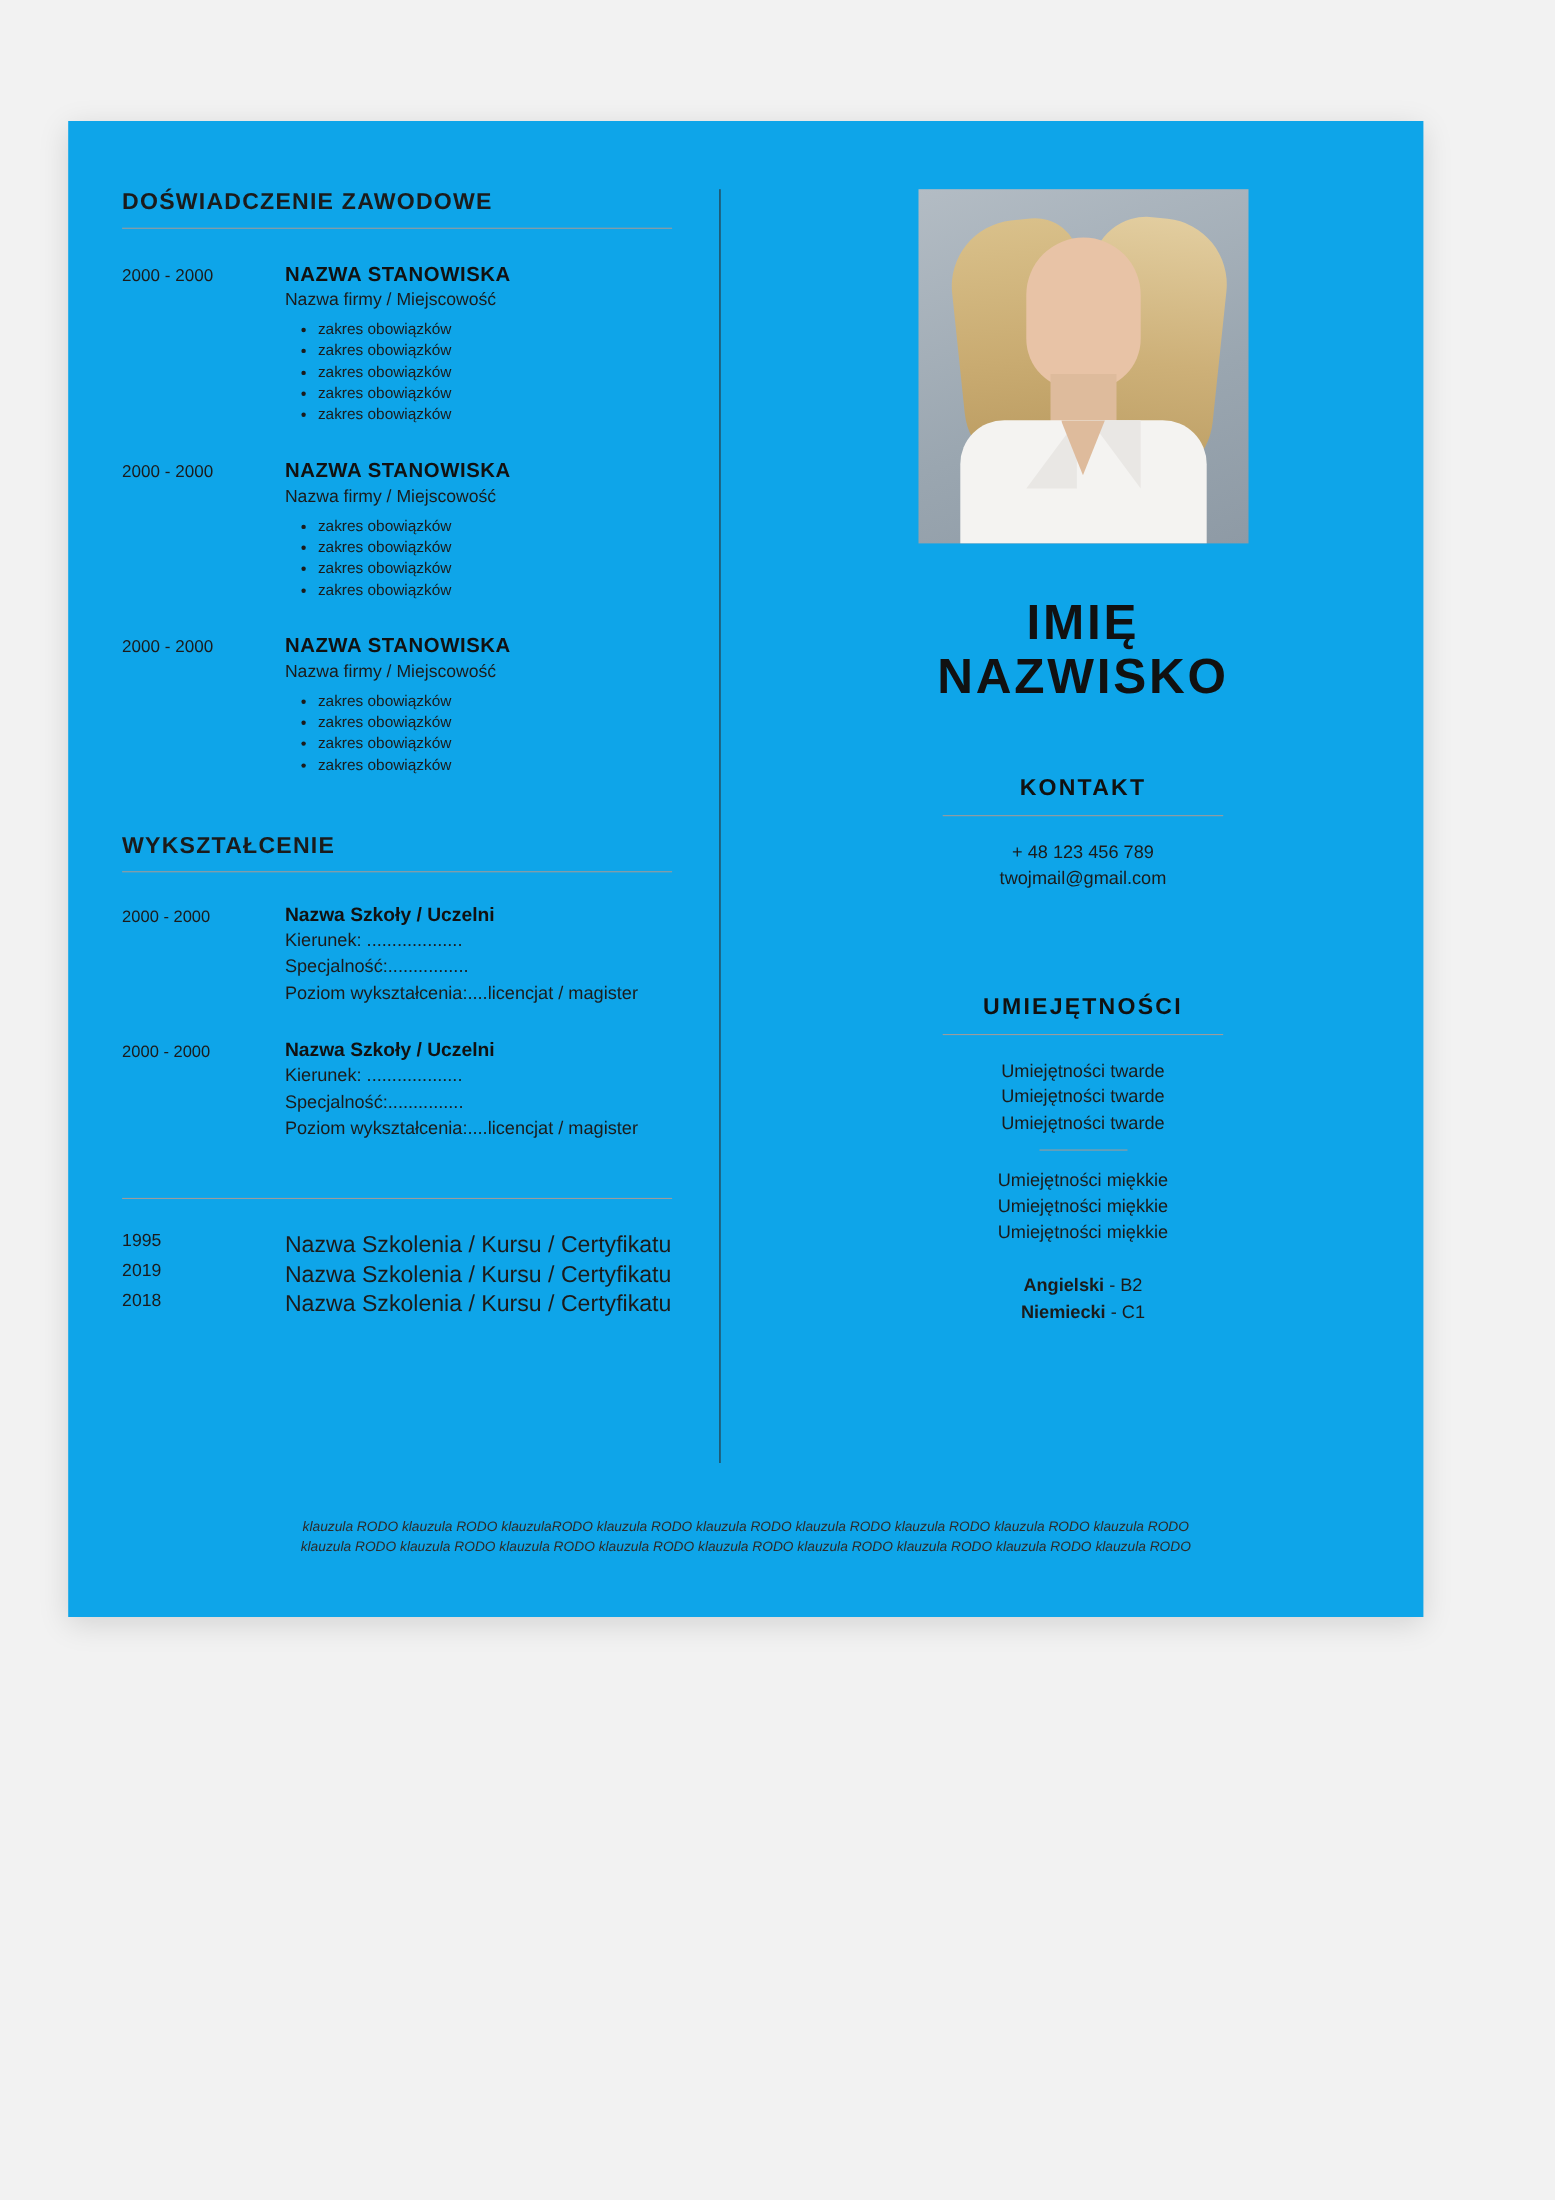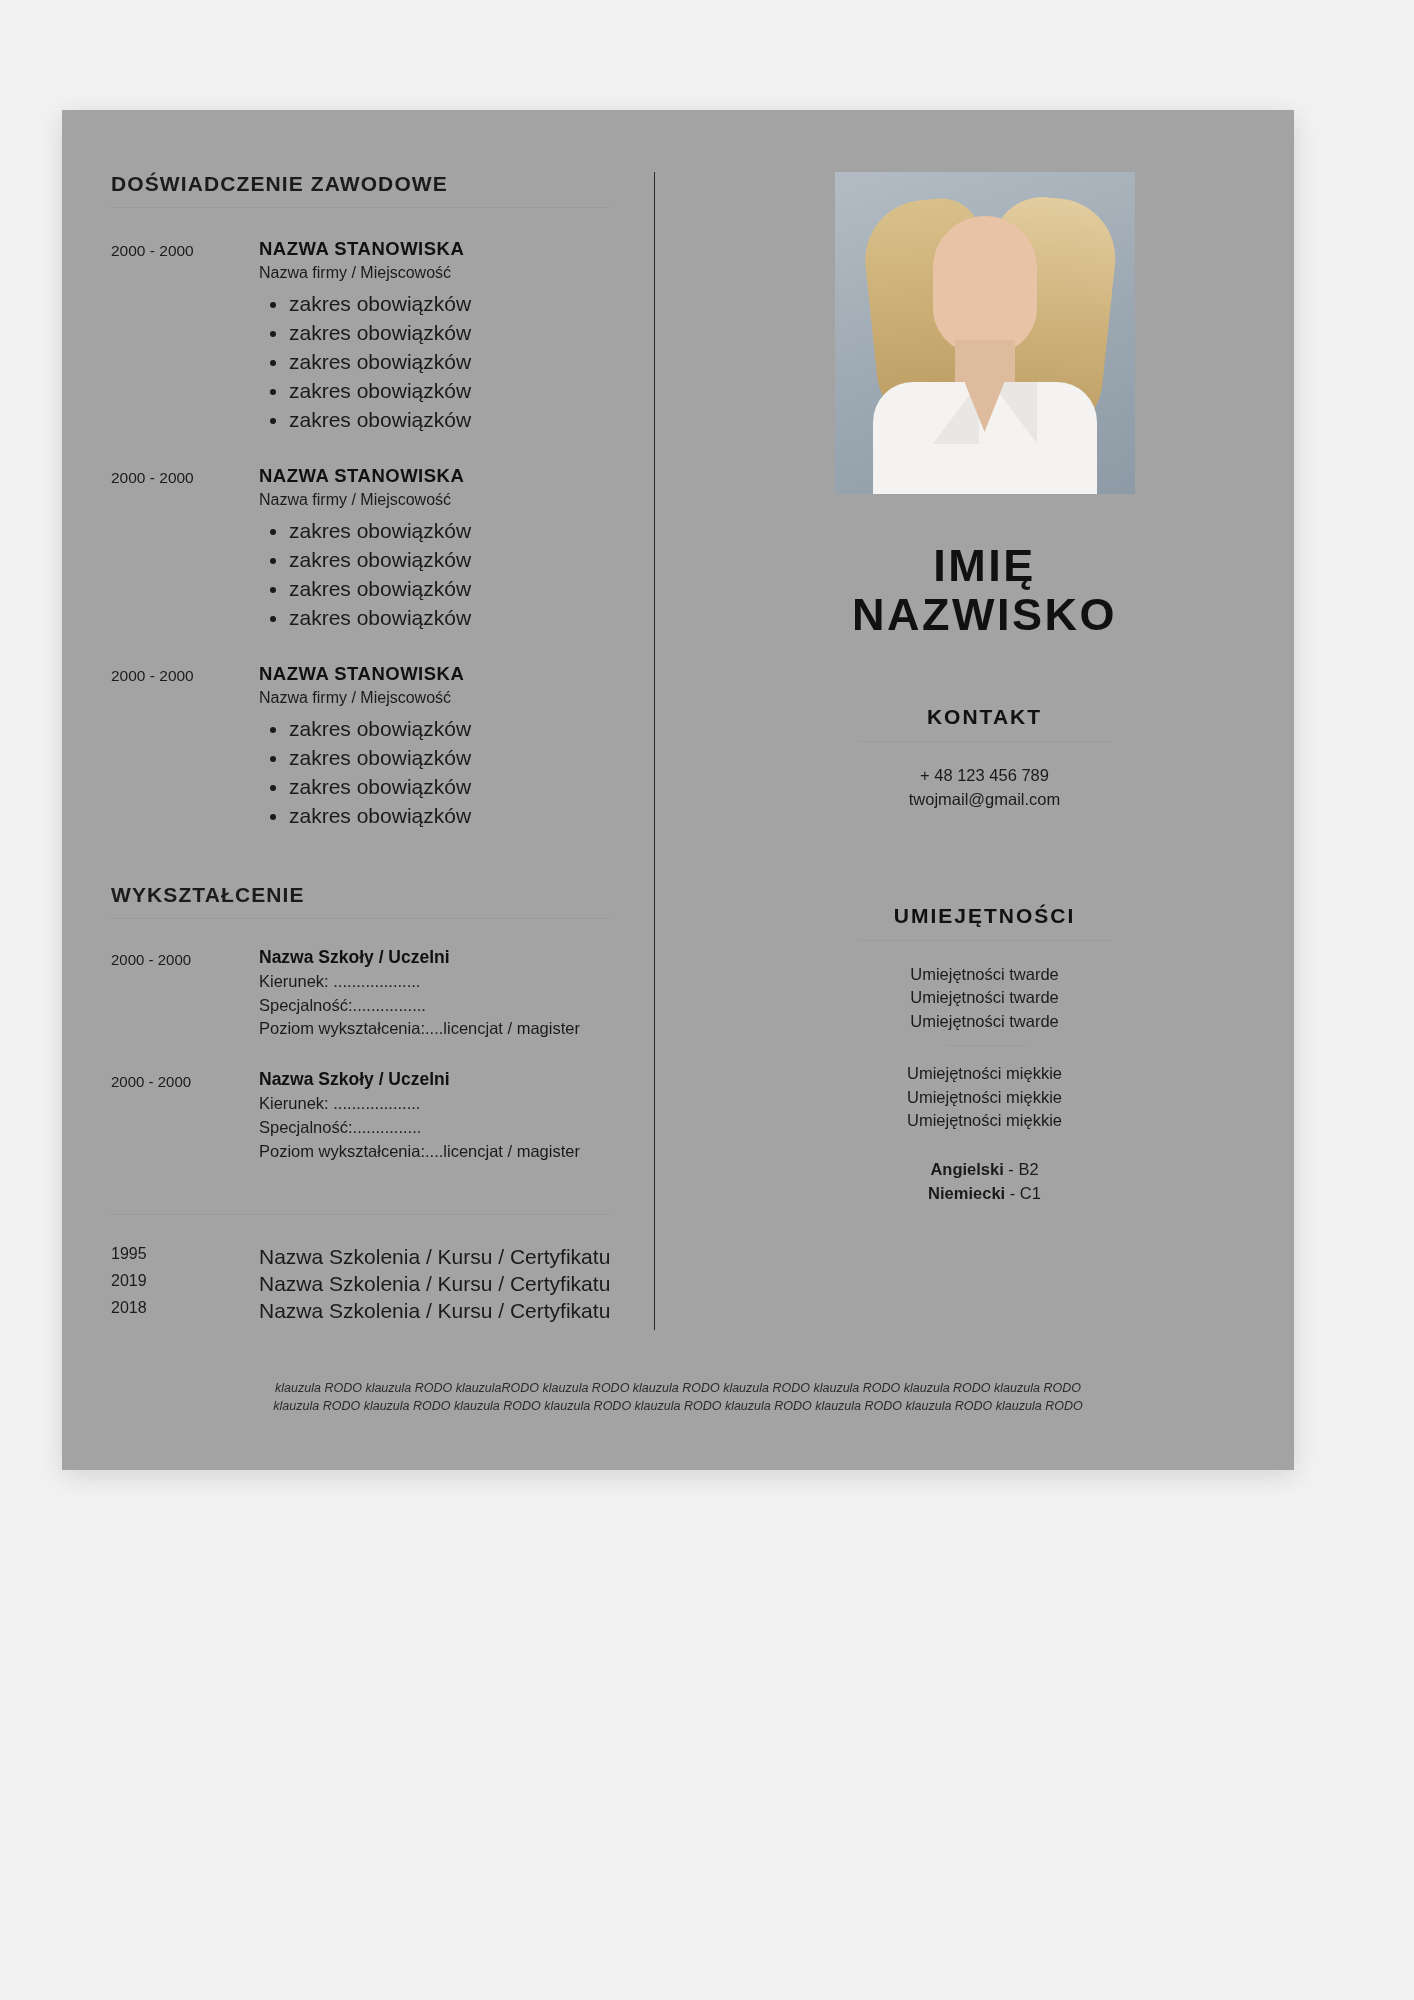--- a/index.html
+++ b/index.html
@@ -12,21 +12,21 @@
     background: #f2f2f2;
     font-family: "Liberation Sans", sans-serif;
     overflow: hidden;
   }
   .page-wrap {
     position: absolute;
     left: 62px;
     top: 110px;
     width: 1232px;
     height: 1360px;
-    background: #a3a3a3;
+    background: #0ea5e9;
     box-shadow: 0 6px 26px rgba(0,0,0,0.13);
   }
   .cv {
     position: relative;
     width: 100%;
     height: 100%;
     display: flex;
     box-sizing: border-box;
   }
   
@@ -72,21 +72,21 @@
   .exp-company {
     font-size: 16px;
     color: #1b1b1b;
     margin: 0;
   }
   ul.duties {
     margin: 8px 0 0 0;
     padding-left: 30px;
   }
   ul.duties li {
-    font-size: 21px;
+    font-size: 14px;
     color: #1b1b1b;
     line-height: 1.38;
   }
   .edu-block {
     display: flex;
     margin-top: 28px;
   }
   .edu-date {
     width: 148px;
     flex: none;

